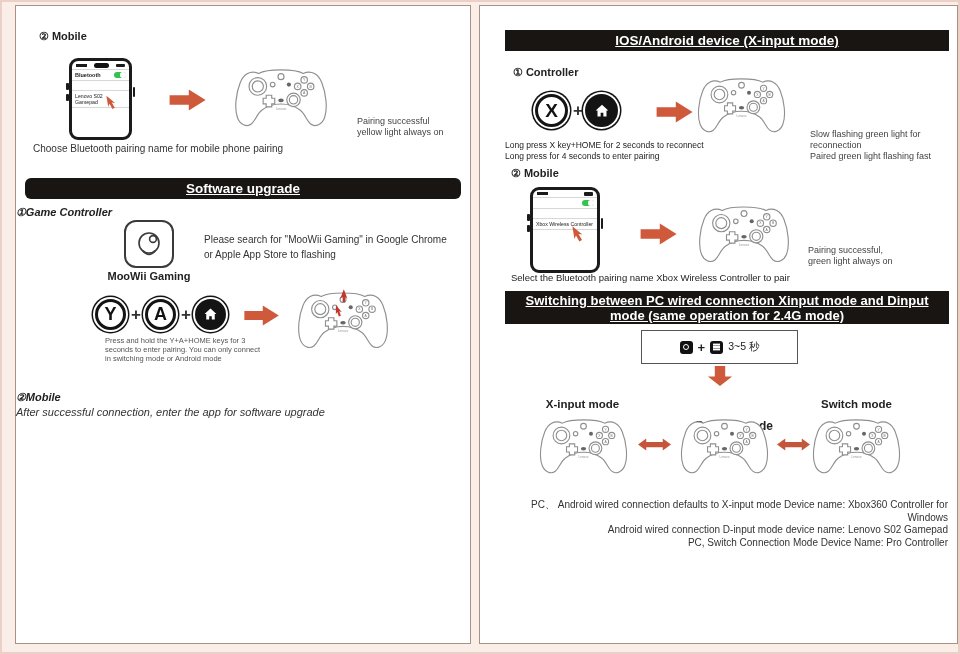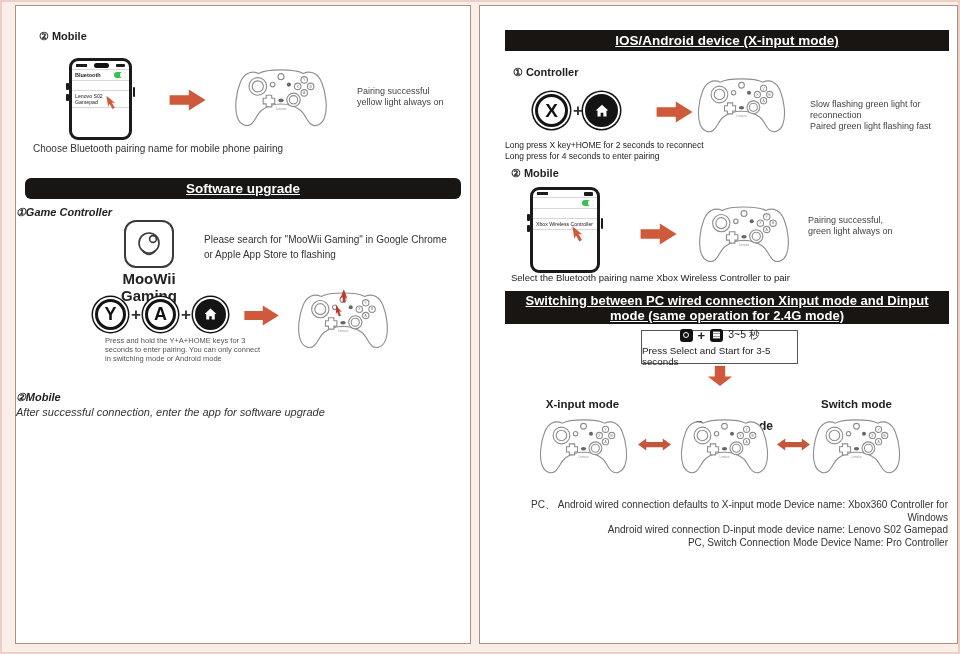--- a/index.html
+++ b/index.html
@@ -8,21 +8,21 @@
   .page { position:absolute; top:3px; height:639px; background:#fff; border:1px solid #ab9084; }
   .page-left  { left:13px;  width:456px; }
   .page-right { left:477px; width:479px; }
 
   .abs { position:absolute; }
   .h-bar { position:absolute; background:#181512; color:#fff; font-weight:bold;
            display:flex; flex-direction:column; align-items:center; justify-content:center;
            font-size:13.5px; line-height:15px; text-align:center;text-decoration:underline; }
   .sec-head { font-weight:bold; font-size:11px; color:#222; }
   .caption  { font-size:10px; color:#333; }
-  .small    { font-size:9px; color:#444; line-height:11px; }
+  .small    { font-size:9px; color:#444; line-height:11px;margin-top:30px; }
   .tiny     { font-size:7.5px; color:#555; line-height:9px; }
   .centered { text-align:left; width:100%;font-style:italic; }
 
   
   .key { position:absolute; border-radius:50%; background:#fff; border:3px solid #141414;
          box-shadow:0 0 0 2px #fff, 0 0 0 3.5px #141414;
          display:flex; align-items:center; justify-content:center;
          font-weight:bold; color:#111; }
   .key-dark { background:#141414; }
   .plus { position:absolute; font-size:17px; font-weight:bold; color:#333; }
@@ -138,21 +138,21 @@
 
     <div class="abs sec-head centered" style="left:0; top:200px;">①Game Controller</div>
 
     <div class="applogo" style="left:108px; top:214px; width:50px; height:48px;">
       <svg width="34" height="34" viewBox="0 0 34 34" fill="none" stroke="#3a3a3a" stroke-width="1.6">
         <circle cx="17" cy="16" r="10"></circle>
         <circle cx="21" cy="12" r="3.4"></circle>
         <path d="M11,24 q6,7 12,0"></path>
       </svg>
     </div>
-    <div class="abs" style="left:83px; top:264px; width:100px; text-align:center; font-size:15px; font-weight:bold; color:#222;">MooWii Gaming</div>
+    <div class="abs" style="left:83px; top:264px; width:100px; text-align:center; font-size:11px; font-weight:bold; color:#222;">MooWii Gaming</div>
 
     <div class="abs caption" style="left:188px; top:226px; line-height:15px;">
       <div>Please search for "MooWii Gaming" in Google Chrome</div>
       <div>or Apple App Store to flashing</div>
     </div>
 
     <div class="key" style="left:79px; top:293px; width:31px; height:31px; font-size:18px;">Y</div>
     <span class="plus" style="left:115px; top:299px;">+</span>
     <div class="key" style="left:129px; top:293px; width:31px; height:31px; font-size:18px;">A</div>
     <span class="plus" style="left:165px; top:299px;">+</span>
@@ -262,21 +262,20 @@
       <div class="combo-row1">
         <span class="sq">
             <span class="sq-circle"></span>
           </span>
         <span class="combo-plus">+</span>
         <span class="sq">
             <span class="sq-lines"></span>
           </span>
         <span>3~5 秒</span>
       </div>
-      <div class="combo-row2">Press Select and Start for 3-5 seconds</div>
     </div>
 
     <svg class="arrow" style="left:227px; top:360px;" width="26" height="21" viewBox="0 0 30 24">
         <use href="#arrow-down" fill="#cf5a3b"></use>
       </svg>
 
     <div class="abs sec-head" style="left:55px; top:392px; width:95px; text-align:center; font-size:11.5px;">X-input mode</div>
     <div class="abs sec-head" style="left:194px; top:413px; width:99px; text-align:right; font-size:12px;">D-input mode</div>
     <div class="abs sec-head" style="left:328px; top:392px; width:97px; text-align:center; font-size:11.5px;">Switch mode</div>
 

